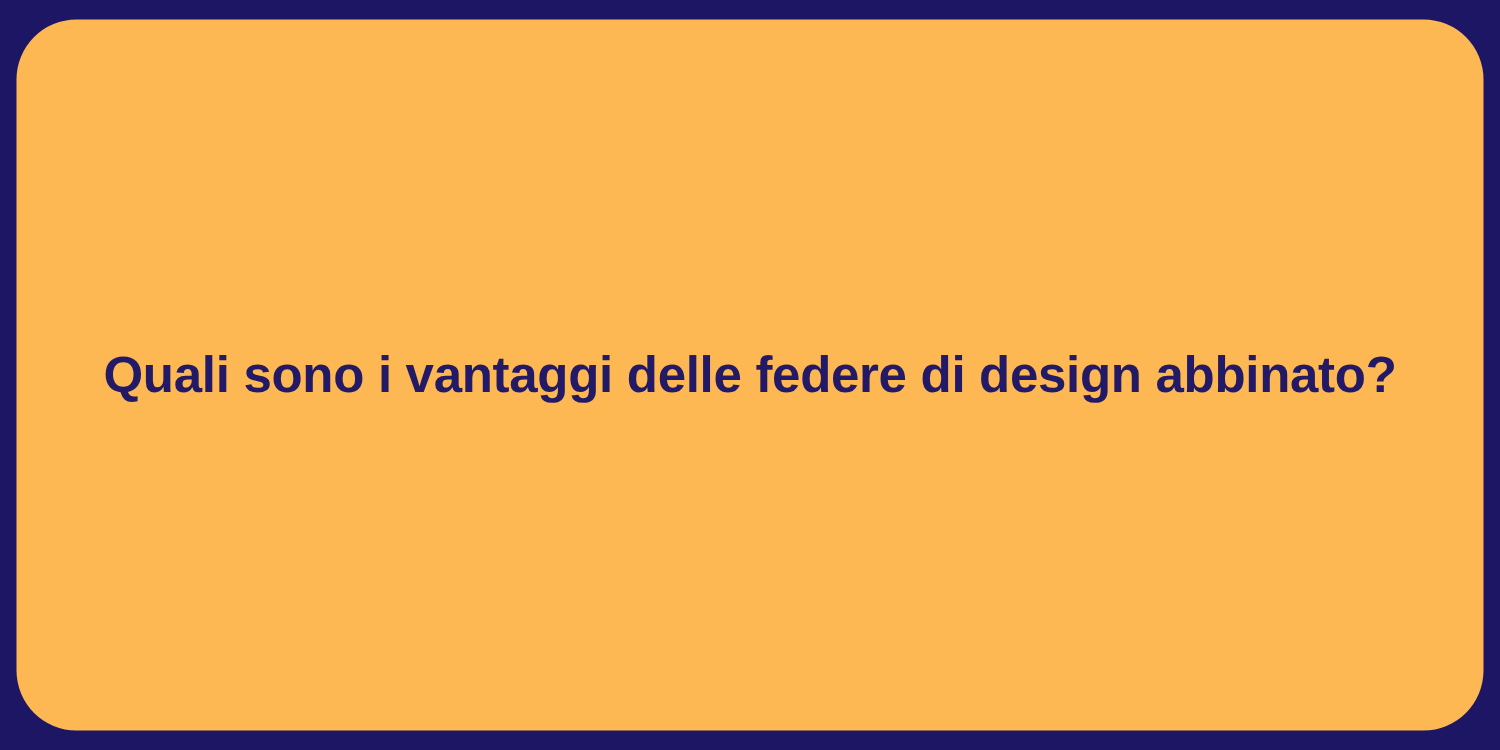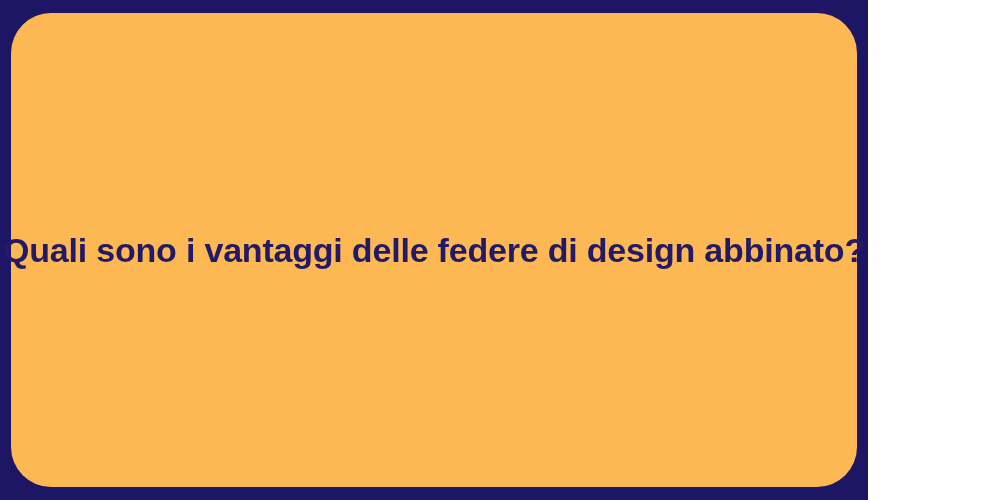--- a/index.html
+++ b/index.html
@@ -10,21 +10,21 @@
   body {
     width: 1000px;
     height: 500px;
     overflow: hidden;
     font-family: "Liberation Sans", sans-serif;
   }
 
   .frame {
     position: relative;
     box-sizing: border-box;
-    width: 868px;
+    width: 1000px;
     height: 500px;
     background: #1c1664;
     padding: 13px 11px 13px 11px;
   }
 
   .panel {
     box-sizing: border-box;
     width: 100%;
     height: 100%;
     background: #fdb854;

